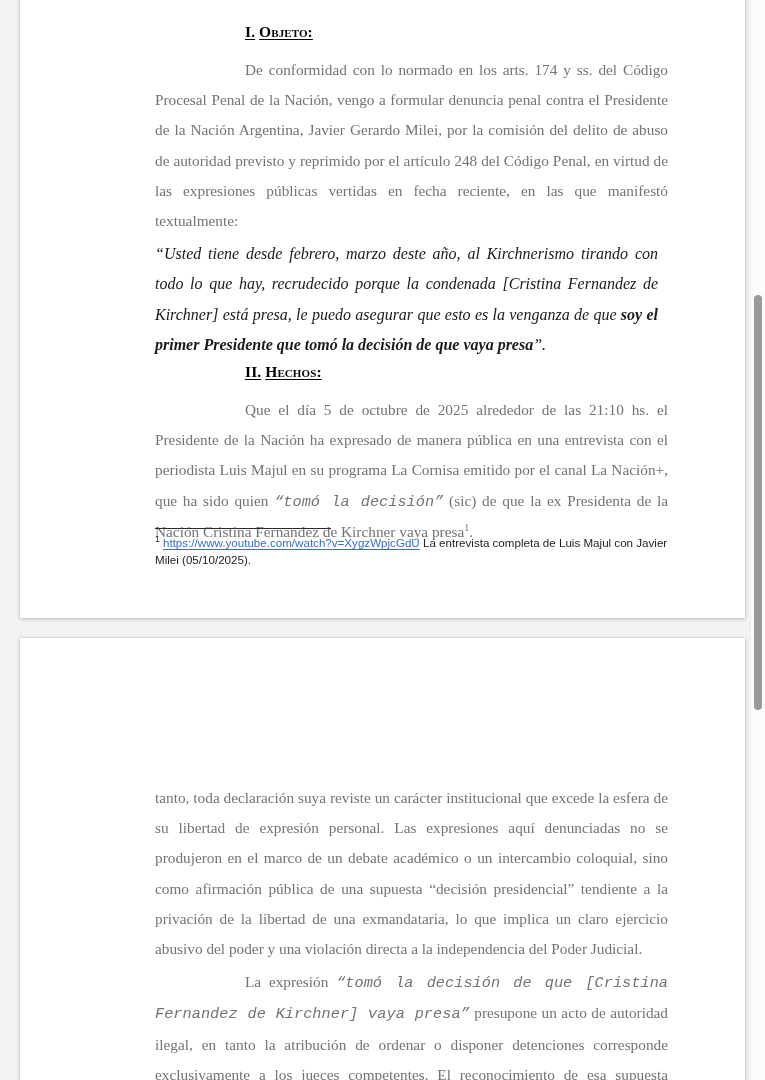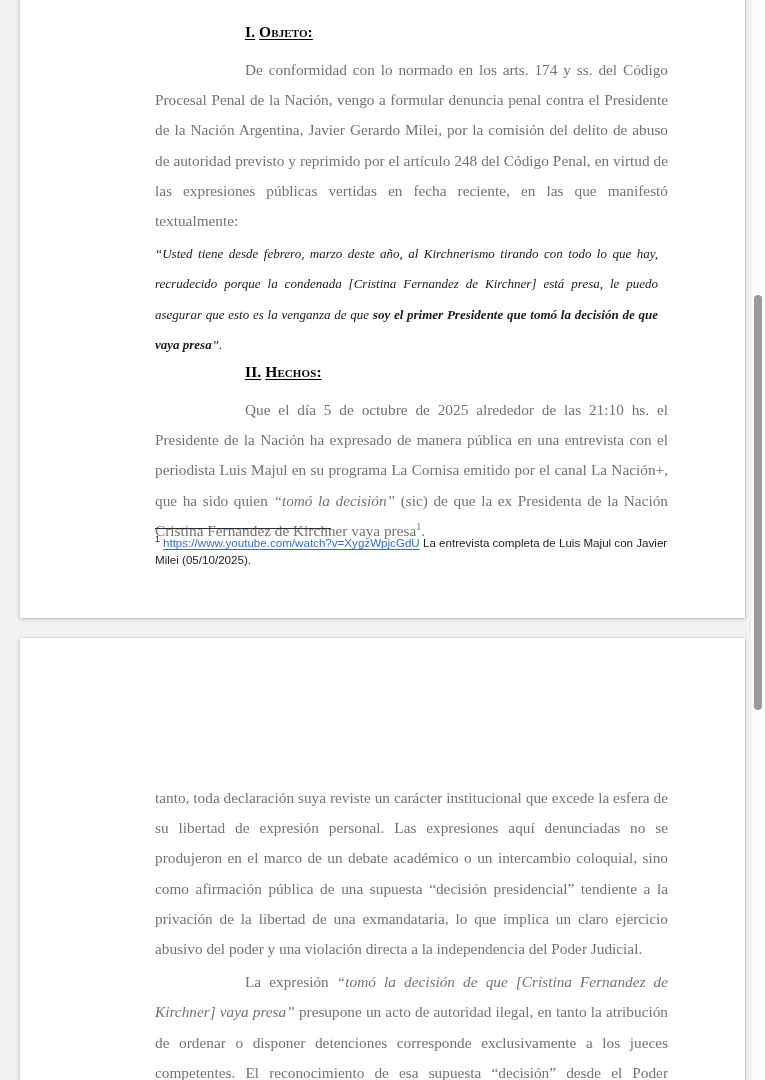--- a/index.html
+++ b/index.html
@@ -74,29 +74,29 @@
     text-justify: inter-word;
     margin: 0 0 3px 0;
     text-indent: 90px;
     color: #737373;
     hyphens: none;
   }
   p.para.cont {
     text-indent: 0;
   }
   p.quote {
-    font-size: 13px;
+    font-size: 16px;
     line-height: 30.2px;
     text-align: justify;
     margin: 0 10px 3px 0;
     text-indent: 0;
     font-style: italic;
     color: #1a1a1a;
   }
-  .it { font-style: italic; }
+  .it { font-style: italic; font-family: Liberation Mono, monospace; }
   .bi { font-style: italic; font-weight: bold; }
 
   sup.fnref {
     font-size: 10px;
     vertical-align: super;
     line-height: 0;
   }
 
   .footnote-area {
     position: absolute;

